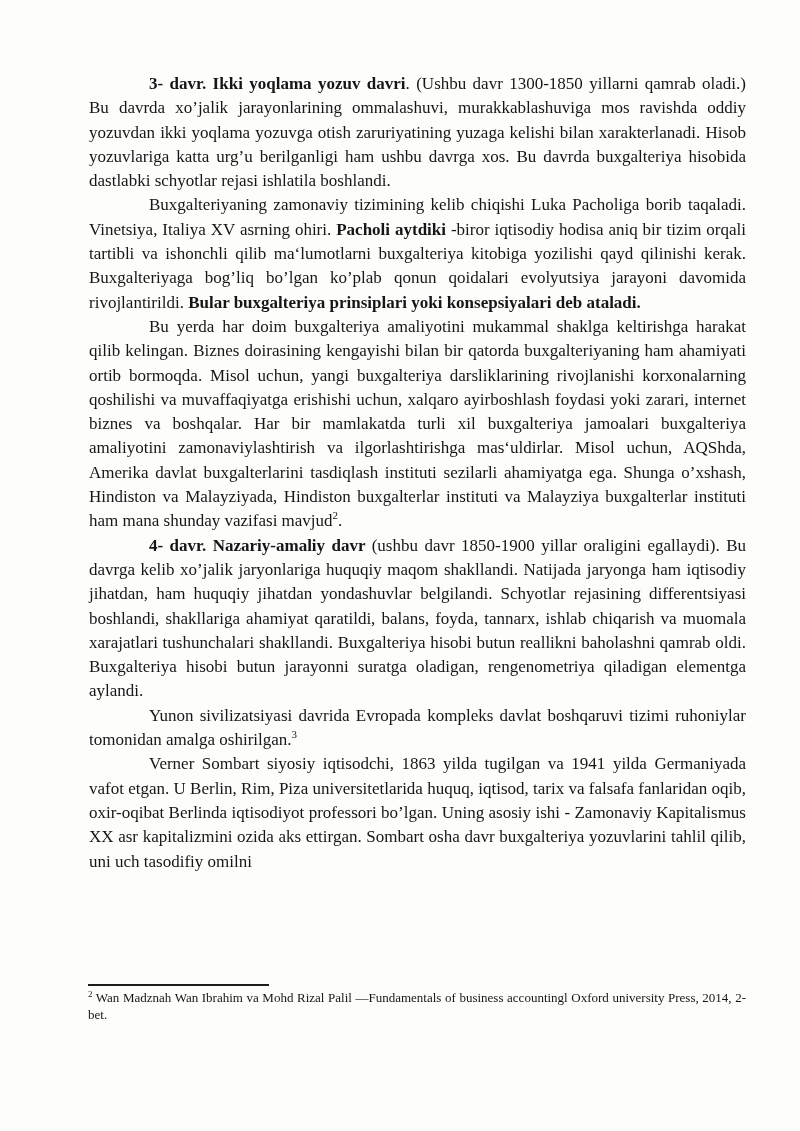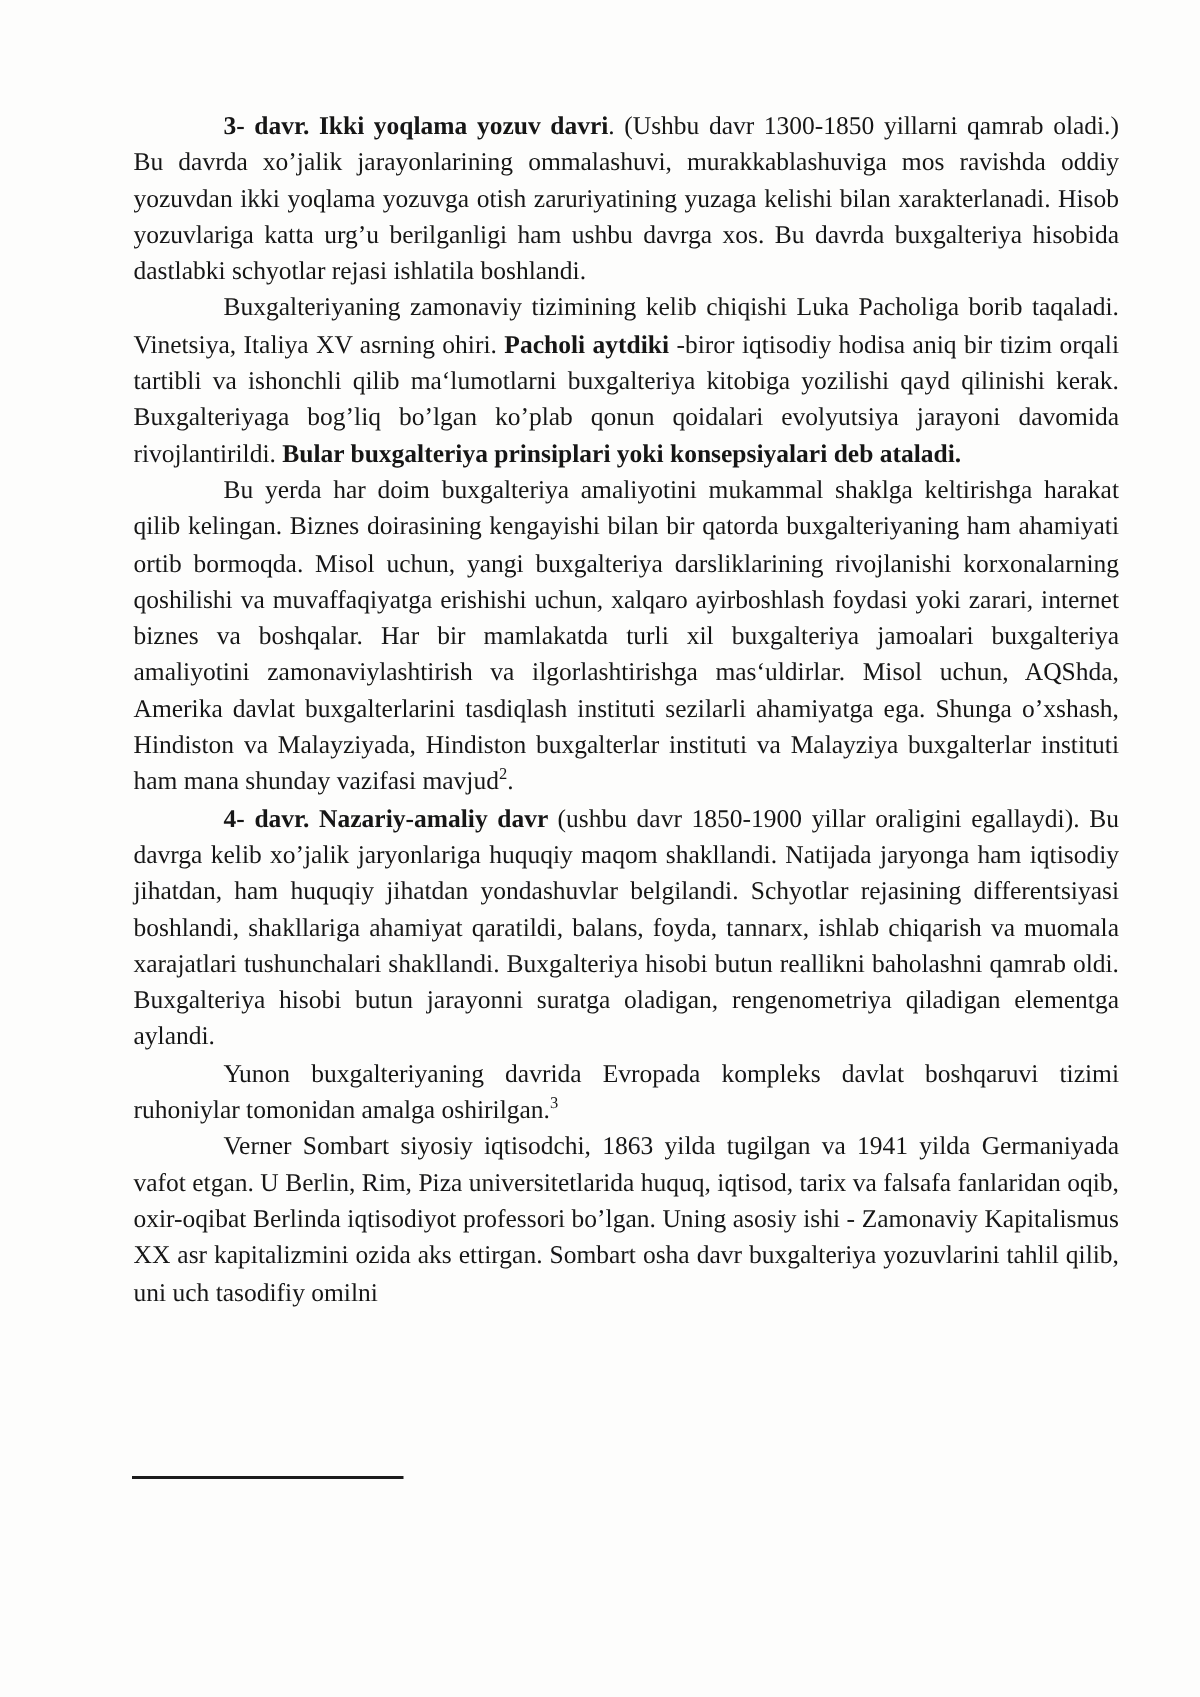--- a/index.html
+++ b/index.html
@@ -71,27 +71,30 @@
 
     <p>
       <span>Bu yerda har doim buxgalteriya amaliyotini mukammal shaklga keltirishga harakat qilib kelingan. Biznes doirasining kengayishi bilan bir qatorda buxgalteriyaning ham ahamiyati ortib bormoqda. Misol uchun, yangi buxgalteriya darsliklarining rivojlanishi korxonalarning qoshilishi va muvaffaqiyatga erishishi uchun, xalqaro ayirboshlash foydasi yoki zarari, internet biznes va boshqalar. Har bir mamlakatda turli xil buxgalteriya jamoalari buxgalteriya amaliyotini zamonaviylashtirish va ilgorlashtirishga mas‘uldirlar. Misol uchun, AQShda, Amerika davlat buxgalterlarini tasdiqlash instituti sezilarli ahamiyatga ega. Shunga o’xshash, Hindiston va Malayziyada, Hindiston buxgalterlar instituti va Malayziya buxgalterlar instituti ham mana shunday vazifasi mavjud</span><sup>2</sup><span>.</span>
     </p>
 
     <p>
       <b>4- davr. Nazariy-amaliy davr </b><span>(ushbu davr 1850-1900 yillar oraligini egallaydi). Bu davrga kelib xo’jalik jaryonlariga huquqiy maqom shakllandi. Natijada jaryonga ham iqtisodiy jihatdan, ham huquqiy jihatdan yondashuvlar belgilandi. Schyotlar rejasining differentsiyasi boshlandi, shakllariga ahamiyat qaratildi, balans, foyda, tannarx, ishlab chiqarish va muomala xarajatlari tushunchalari shakllandi. Buxgalteriya hisobi butun reallikni baholashni qamrab oldi. Buxgalteriya hisobi butun jarayonni suratga oladigan, rengenometriya qiladigan elementga aylandi.</span>
     </p>
 
     <p>
-      <span>Yunon buxgalteriyaning davrida Evropada kompleks davlat boshqaruvi tizimi ruhoniylar tomonidan amalga oshirilgan.</span><sup>3</sup>
+      <span>Yunon sivilizatsiyasi davrida Evropada kompleks davlat boshqaruvi tizimi ruhoniylar tomonidan amalga oshirilgan.</span><sup>3</sup>
     </p>
 
     <p>
       <span>Verner Sombart siyosiy iqtisodchi, 1863 yilda tugilgan va 1941 yilda Germaniyada vafot etgan. U Berlin, Rim, Piza universitetlarida huquq, iqtisod, tarix va falsafa fanlaridan oqib, oxir-oqibat Berlinda iqtisodiyot professori bo’lgan. Uning asosiy ishi - Zamonaviy Kapitalismus XX asr kapitalizmini ozida aks ettirgan. Sombart osha davr buxgalteriya yozuvlarini tahlil qilib, uni uch tasodifiy omilni</span>
     </p>
 
   </div>
 
   <div class="fn-sep"></div>
 
   <div class="footnotes">
+    <p>
+      <sup>2</sup><span> Wan Madznah Wan Ibrahim va Mohd Rizal Palil —Fundamentals of business accountingl Oxford university Press, 2014, 2-bet.</span>
+    </p>
   </div>
 
 </div>
 
 </body></html>

